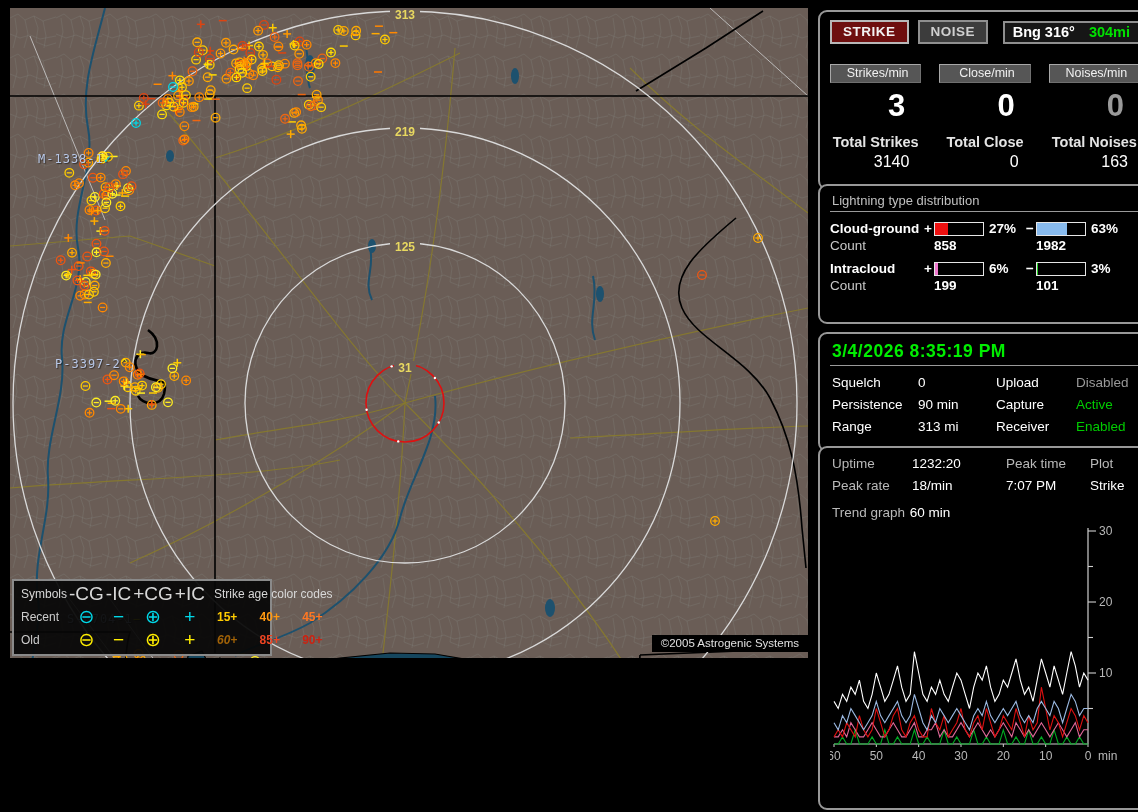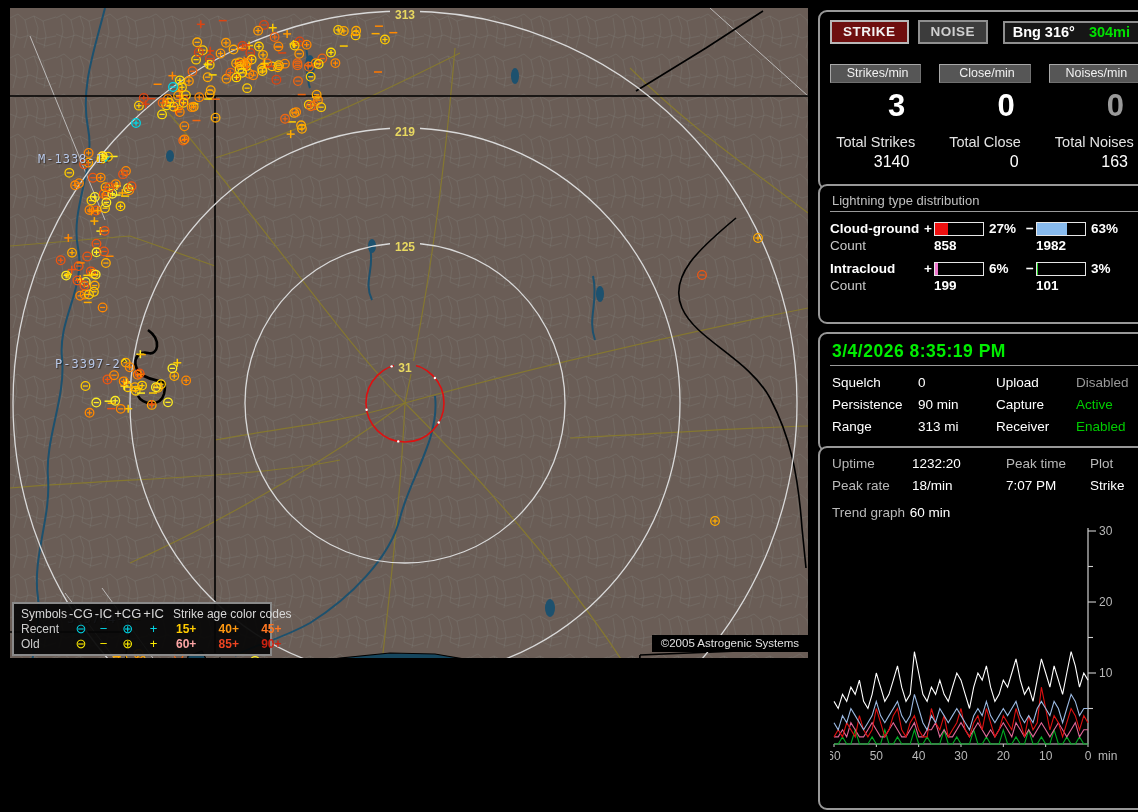--- a/index.html
+++ b/index.html
@@ -10,41 +10,41 @@
   .map svg{position:absolute;left:0;top:0;}
   .storm-label{position:absolute;font-family:"DejaVu Sans Mono", monospace;font-size:12px;
                color:#b8c8e8;letter-spacing:1px;white-space:nowrap;text-shadow:1px 1px 1px rgba(0,0,0,.5);}
   .copyright{position:absolute;right:0;bottom:6px;background:#000;color:#e0e0e0;
              font-size:11.5px;padding:2px 9px 3px 9px;white-space:nowrap;}
   
   .legend{position:absolute;left:2px;bottom:2px;width:246px;background:rgba(6,6,6,.93);
           border:2px solid #8a8a8a;color:#ccc;font-size:12px;padding:2px 4px 3px 6px;}
   .legend table{border-collapse:collapse;width:100%;}
   .legend td{padding:0 1px;height:14px;white-space:nowrap;}
-  .legend .sym{text-align:center;font-size:13px;}
+  .legend .sym{text-align:center;font-size:19px;}
   .legend .age{text-align:center;font-weight:bold;}
   .legend .hdr{color:#d8d8d8;}
   
   .rpanel{position:absolute;left:818px;top:0;width:314px;}
   .pbox{position:absolute;left:0;width:310px;background:#000;border:2px solid #989898;
         border-radius:9px;color:#fff;}
   .row-flex{display:flex;align-items:center;}
   .btn{font-weight:bold;font-size:13.5px;padding:2px 11px 3px 11px;border:2px solid #b8b8b8;
        letter-spacing:.5px;cursor:pointer;}
   .btn-strike{background:#6e0f0f;color:#f2f2f2;margin-right:9px;}
   .btn-noise{background:#3c3c3c;color:#cfcfcf;border-color:#8f8f8f;}
   .bng{margin-left:auto;background:#161616;border:2px solid #8f8f8f;padding:1px 8px 2px 8px;
        font-weight:bold;font-size:14.5px;white-space:nowrap;}
   .bng .dist{margin-left:14px;}
   .stats{display:grid;grid-template-columns:1fr 1fr 1fr;column-gap:18px;margin-top:20px;}
   .chip{display:block;margin:0 auto;text-align:center;background:#565656;color:#f0f0f0;
         font-size:12.5px;padding:1px 8px 2px 12px;border:1px solid;
         border-color:#a8a8a8 #6f6f6f #6f6f6f #a8a8a8;cursor:pointer;white-space:nowrap;}
   .big-num{font-size:31px;font-weight:bold;text-align:right;padding-right:16px;margin-top:5px;height:38px;}
-  .tot-label{font-size:14.5px;color:#e4e4e4;text-align:center;margin-top:8px;}
+  .tot-label{font-size:14.5px;color:#e4e4e4;text-align:center;margin-top:8px;font-weight:bold;}
   .tot-val{font-size:16px;color:#fff;text-align:right;padding-right:12px;margin-top:3px;}
   .dim{color:#9a9a9a;}
   .sec-title{color:#c0c0c0;font-size:13px;padding:0 2px;}
   .hr{border-top:1px solid #9a9a9a;margin:3px 0 9px 0;}
   .dist-grid{display:grid;grid-template-columns:92px 12px 50px 40px 12px 50px 36px;
              align-items:center;font-size:13.5px;row-gap:2px;}
   .dist-name{font-weight:bold;}
   .dist-sign{font-weight:bold;text-align:center;}
   .bar{width:48px;height:12px;border:1px solid #e6e6e6;background:#000;}
   .bar>div{height:100%;}
@@ -871,21 +871,21 @@
           <td class="age" style="color: rgb(255, 204, 0);">15+</td>
           <td class="age" style="color: rgb(255, 153, 17);">40+</td>
           <td class="age" style="color: rgb(255, 119, 34);">45+</td>
         </tr>
         <tr>
           <td>Old</td>
           <td class="sym" style="color: rgb(255, 238, 0);">⊖</td>
           <td class="sym" style="color: rgb(255, 238, 0);">−</td>
           <td class="sym" style="color: rgb(255, 238, 0);">⊕</td>
           <td class="sym" style="color: rgb(255, 238, 0);">+</td>
-          <td class="age" style="color: #fca5a5;">60+</td>
+          <td class="age" style="color: #a16207; font-style: italic;">60+</td>
           <td class="age" style="color: rgb(238, 68, 34);">85+</td>
           <td class="age" style="color: rgb(204, 34, 17);">90+</td>
         </tr>
       </tbody>
         </table>
     </div>
 
     <div class="copyright">©2005 Astrogenic Systems</div>
   </div>
 

